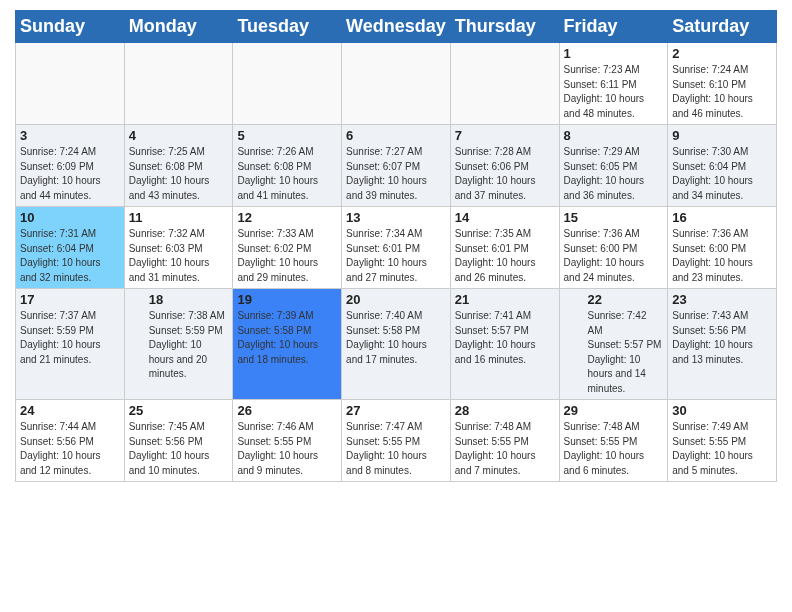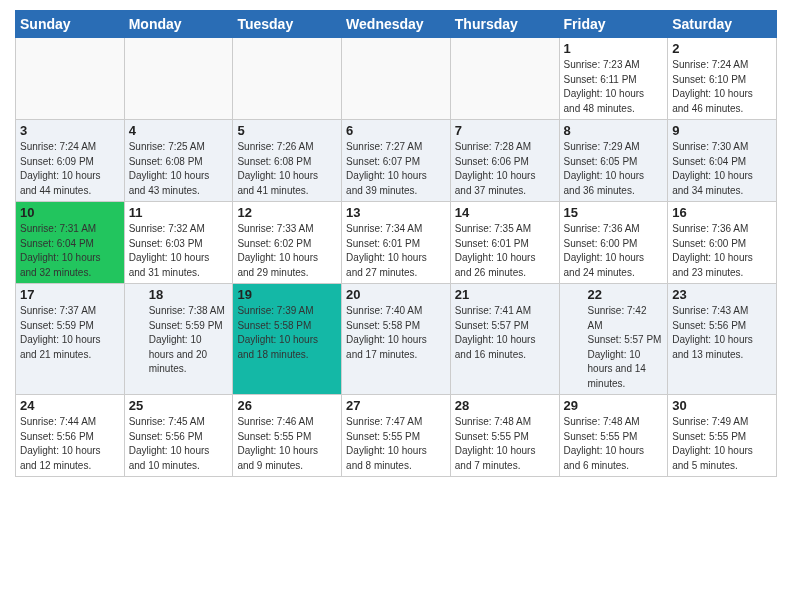--- a/index.html
+++ b/index.html
@@ -4,21 +4,21 @@
   <style>
     * { box-sizing: border-box; margin: 0; padding: 0; }
     body { font-family: Arial, sans-serif; background: #fff; width: 792px; min-height: 612px; }
     .container { padding: 10px 15px; }
     .header-row { display: flex; justify-content: space-between; align-items: flex-start; margin-bottom: 6px; }
     .logo { display: flex; align-items: center; }
     .title-block { text-align: right; }
     .month-title { font-size: 36px; font-weight: normal; color: #222; }
     .location { font-size: 16px; color: #444; }
     .calendar { width: 100%; border-collapse: collapse; }
-    .calendar th { background: #2a6db5; color: #fff; font-size: 14px; font-weight: bold; padding: 5px 4px; text-align: left; border: 1px solid #2a6db5; }
+    .calendar th { background: #2a6db5; color: #fff; font-size: 18px; font-weight: bold; padding: 5px 4px; text-align: left; border: 1px solid #2a6db5; }
     .calendar td { border: 1px solid #ccc; vertical-align: top; padding: 3px 4px; width: calc(100%/7); font-size: 10.5px; color: #333; background: #fff; min-height: 70px; }
     .calendar tr:nth-child(even) td { background: #f0f4f8; }
     .day-num { font-size: 13px; font-weight: bold; color: #222; display: block; margin-bottom: 2px; }
     .day-info { font-size: 10px; color: #333; line-height: 1.45; }
     .empty { background: #f9f9f9 !important; }
   </style>
 </head>
 <body>
 
 <div class="container">
@@ -93,21 +93,21 @@
 Daylight: 10 hours and 36 minutes.</div>
           </td>
           <td style="background: rgb(238, 242, 247);">
             <span class="day-num">9</span>
             <div class="day-info" style="white-space: pre-line;">Sunrise: 7:30 AM
 Sunset: 6:04 PM
 Daylight: 10 hours and 34 minutes.</div>
           </td>
         </tr>
         <tr>
-          <td style="background: #22c55e;">
+          <td style="background: #7dd3fc;">
             <span class="day-num">10</span>
             <div class="day-info" style="white-space: pre-line;">Sunrise: 7:31 AM
 Sunset: 6:04 PM
 Daylight: 10 hours and 32 minutes.</div>
           </td>
           <td style="background: rgb(255, 255, 255);">
             <span class="day-num">11</span>
             <div class="day-info" style="white-space: pre-line;">Sunrise: 7:32 AM
 Sunset: 6:03 PM
 Daylight: 10 hours and 31 minutes.</div>
@@ -149,21 +149,21 @@
             <div class="day-info" style="white-space: pre-line;">Sunrise: 7:37 AM
 Sunset: 5:59 PM
 Daylight: 10 hours and 21 minutes.</div>
           </td>
           <td style="background: rgb(238, 242, 247); padding-left: 24px;">
             <span class="day-num">18</span>
             <div class="day-info" style="white-space: pre-line;">Sunrise: 7:38 AM
 Sunset: 5:59 PM
 Daylight: 10 hours and 20 minutes.</div>
           </td>
-          <td style="background: #14b8a6;">
+          <td style="background: #3b82f6;">
             <span class="day-num">19</span>
             <div class="day-info" style="white-space: pre-line;">Sunrise: 7:39 AM
 Sunset: 5:58 PM
 Daylight: 10 hours and 18 minutes.</div>
           </td>
           <td style="background: rgb(238, 242, 247); margin-left: 17px;">
             <span class="day-num">20</span>
             <div class="day-info" style="white-space: pre-line;">Sunrise: 7:40 AM
 Sunset: 5:58 PM
 Daylight: 10 hours and 17 minutes.</div>

